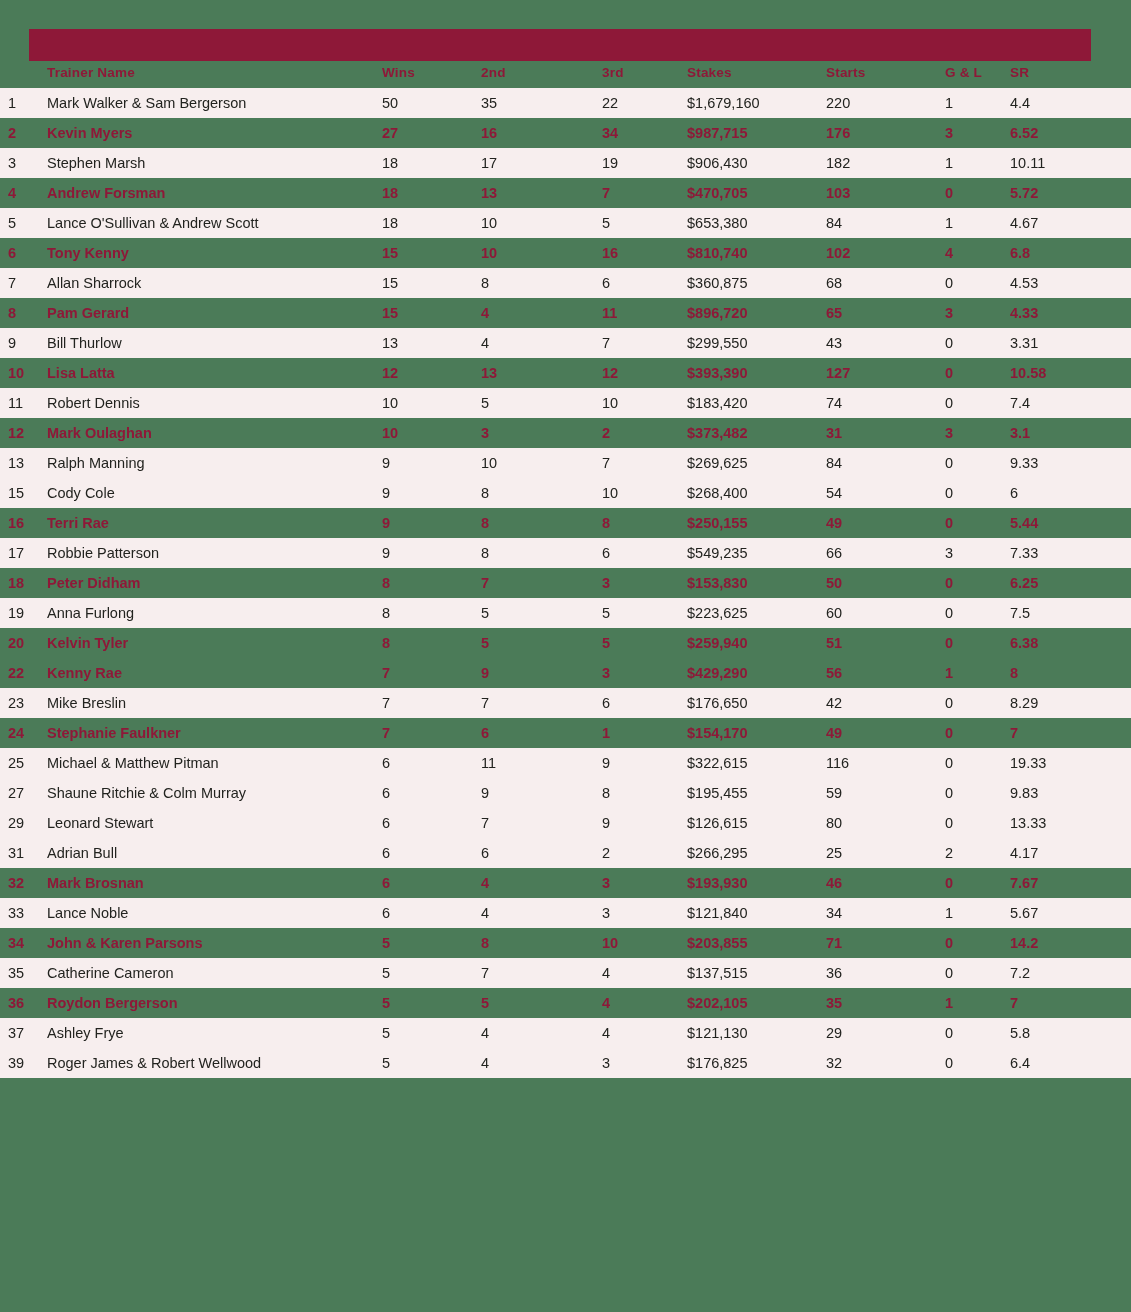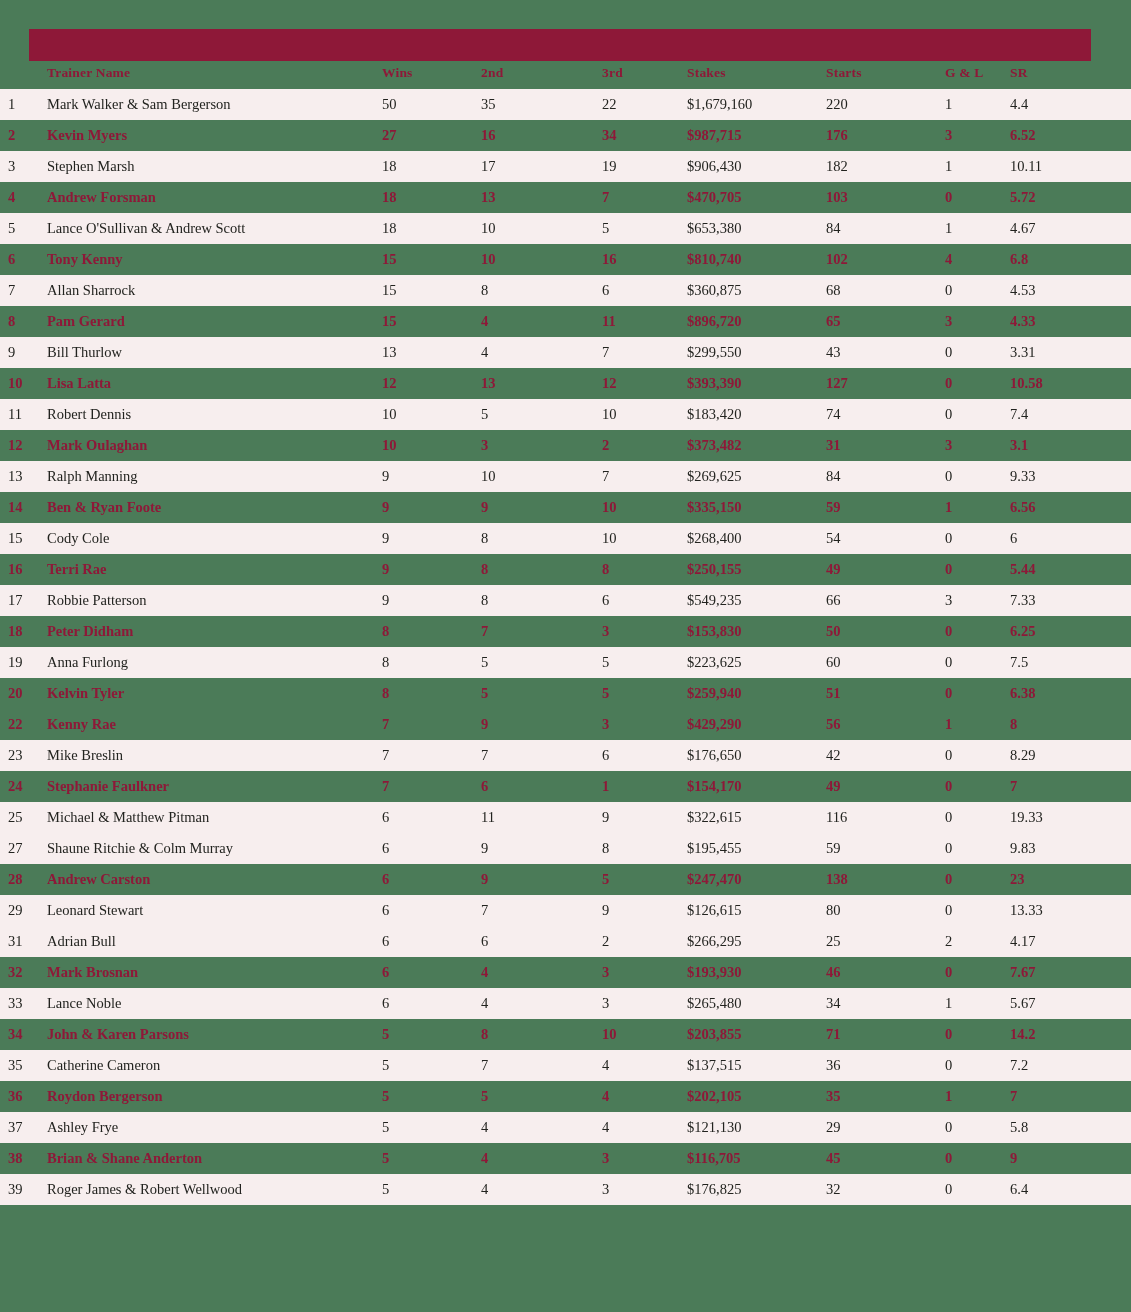--- a/index.html
+++ b/index.html
@@ -12,21 +12,20 @@
     background: #4b7b58;
     font-family: "Liberation Sans", sans-serif;
     overflow: hidden;
   }
   .page {
     position: relative;
     width: 1082px;
     height: 1312px;
     box-sizing: border-box;
     padding: 4px;
-    font-family: Liberation Serif, serif;
   }
   .top-banner {
     position: absolute;
     left: 29px;
     top: 29px;
     width: 1062px;
     height: 32px;
     background: #8e1838;
   }
   table.standings {
@@ -272,32 +271,20 @@
           <td class="name">Ralph Manning</td>
           <td>9</td>
           <td>10</td>
           <td>7</td>
           <td>$269,625</td>
           <td>84</td>
           <td>0</td>
           <td>9.33</td>
           <td></td>
         </tr>
-        <tr class="row-dark">
-          <td class="rank">14</td>
-          <td class="name">Ben &amp; Ryan Foote</td>
-          <td>9</td>
-          <td>9</td>
-          <td>10</td>
-          <td>$335,150</td>
-          <td>59</td>
-          <td>1</td>
-          <td>6.56</td>
-          <td></td>
-        </tr>
         <tr class="row-light">
           <td class="rank">15</td>
           <td class="name">Cody Cole</td>
           <td>9</td>
           <td>8</td>
           <td>10</td>
           <td>$268,400</td>
           <td>54</td>
           <td>0</td>
           <td>6</td>
@@ -414,32 +401,20 @@
         <tr class="row-light">
           <td class="rank">27</td>
           <td class="name">Shaune Ritchie &amp; Colm Murray</td>
           <td>6</td>
           <td>9</td>
           <td>8</td>
           <td>$195,455</td>
           <td>59</td>
           <td>0</td>
           <td>9.83</td>
-          <td></td>
-        </tr>
-        <tr class="row-dark">
-          <td class="rank">28</td>
-          <td class="name">Andrew Carston</td>
-          <td>6</td>
-          <td>9</td>
-          <td>5</td>
-          <td>$247,470</td>
-          <td>138</td>
-          <td>0</td>
-          <td>23</td>
           <td></td>
         </tr>
         <tr class="row-light">
           <td class="rank">29</td>
           <td class="name">Leonard Stewart</td>
           <td>6</td>
           <td>7</td>
           <td>9</td>
           <td>$126,615</td>
           <td>80</td>
@@ -470,21 +445,21 @@
           <td>0</td>
           <td>7.67</td>
           <td></td>
         </tr>
         <tr class="row-light">
           <td class="rank">33</td>
           <td class="name">Lance Noble</td>
           <td>6</td>
           <td>4</td>
           <td>3</td>
-          <td>$265,480</td>
+          <td>$121,840</td>
           <td>34</td>
           <td>1</td>
           <td>5.67</td>
           <td></td>
         </tr>
         <tr class="row-dark">
           <td class="rank">34</td>
           <td class="name">John &amp; Karen Parsons</td>
           <td>5</td>
           <td>8</td>
@@ -522,32 +497,20 @@
         <tr class="row-light">
           <td class="rank">37</td>
           <td class="name">Ashley Frye</td>
           <td>5</td>
           <td>4</td>
           <td>4</td>
           <td>$121,130</td>
           <td>29</td>
           <td>0</td>
           <td>5.8</td>
-          <td></td>
-        </tr>
-        <tr class="row-dark">
-          <td class="rank">38</td>
-          <td class="name">Brian &amp; Shane Anderton</td>
-          <td>5</td>
-          <td>4</td>
-          <td>3</td>
-          <td>$116,705</td>
-          <td>45</td>
-          <td>0</td>
-          <td>9</td>
           <td></td>
         </tr>
         <tr class="row-light">
           <td class="rank">39</td>
           <td class="name">Roger James &amp; Robert Wellwood</td>
           <td>5</td>
           <td>4</td>
           <td>3</td>
           <td>$176,825</td>
           <td>32</td>

